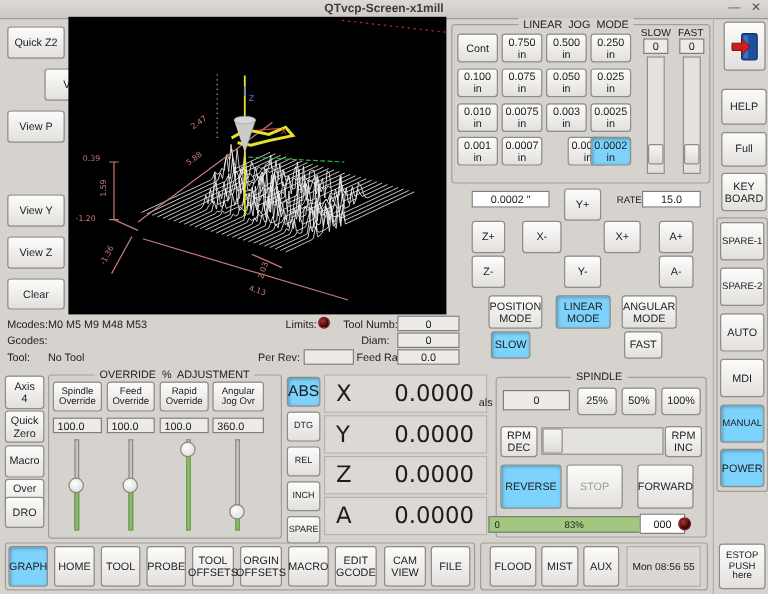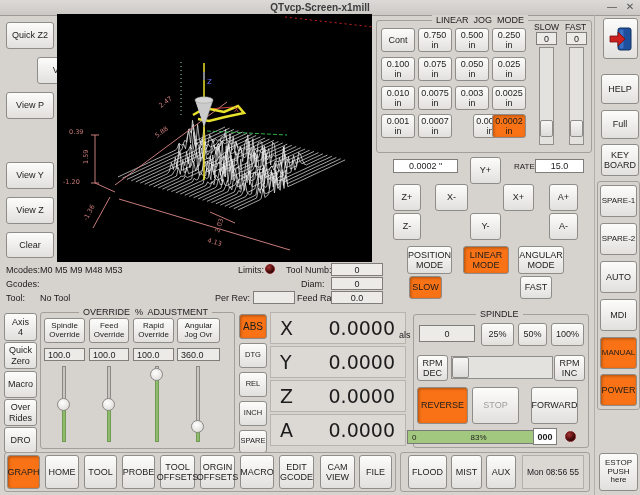--- a/index.html
+++ b/index.html
@@ -1,21 +1,21 @@
 <!DOCTYPE html>
 <html><head>
 <meta charset="utf-8">
 <style>
   html,body{margin:0;padding:0;}
   .win{position:relative;width:640px;height:495px;background:#d6d2ce;font-family:"Liberation Sans",sans-serif;overflow:hidden;color:#1c1c1c;}
   .titlebar{position:absolute;left:0;top:0;width:640px;height:15px;background:linear-gradient(#dcdad7,#ccc9c5);border-bottom:1px solid #9d9a96;}
   .title{position:absolute;left:0;right:0;text-align:center;font-size:10px;font-weight:bold;color:#3c3c3c;line-height:15px;}
   .winbtn{position:absolute;top:0;width:12px;height:14px;font-size:10px;color:#555;text-align:center;line-height:14px;}
   .btn{position:absolute;display:flex;align-items:center;justify-content:center;text-align:center;white-space:pre-line;background:linear-gradient(180deg,#fcfcfb,#e2e0dd);border:1px solid #8f8d89;border-radius:3px;font-size:9px;line-height:1.12;box-sizing:border-box;}
-  .pressed{background:#f97316;box-shadow:inset 1px 1px 3px rgba(0,0,0,.3);}
+  .pressed{background:#7dd3fc;box-shadow:inset 1px 1px 3px rgba(0,0,0,.3);}
   .disabled{color:#a09e9a;}
   .lbl{position:absolute;font-size:9px;white-space:pre;}
   .field{position:absolute;background:#fff;border:1px solid #807e7a;box-sizing:border-box;font-size:9px;display:flex;align-items:center;justify-content:center;white-space:pre;}
   .field.gray{background:#edebe8;}
   .group{position:absolute;border:1px solid #a3a09b;border-radius:3px;box-sizing:border-box;}
   .gtitle{position:absolute;top:-6px;background:#d6d2ce;padding:0 4px;font-size:9px;white-space:pre;}
   .led{position:absolute;width:10px;height:10px;border-radius:50%;background:radial-gradient(circle at 35% 30%,#a33,#3a0606 65%,#1d0202);border:1px solid #802020;box-sizing:border-box;}
   .graph{position:absolute;left:57px;top:14px;width:315px;height:248px;background:#000;}
   .dro-row{position:absolute;background:#dcd9d5;border:1px solid #b7b4b0;box-sizing:border-box;display:flex;align-items:center;font-family:"DejaVu Sans",sans-serif;}
   .dro-letter{font-size:19px;margin-left:9px;}
@@ -183,21 +183,21 @@
   <div class="btn pressed" style="left:409px;top:276px;width:33px;height:23px;">SLOW</div>
   <div class="btn" style="left:520px;top:276px;width:32px;height:23px;">FAST</div>
 
   <div class="btn" style="left:4px;top:313px;width:33px;height:28px;">Axis
 4</div>
   <div class="btn" style="left:4px;top:342px;width:33px;height:27px;">Quick
 Zero</div>
   <div class="btn" style="left:4px;top:371px;width:33px;height:27px;">Macro</div>
   <div class="btn" style="left:4px;top:399px;width:33px;height:27px;">Over
 Rides</div>
-  <div class="btn" style="left:4px;top:427px;width:33px;height:26px;">DRO</div>
+  <div class="btn" style="left:4px;top:414px;width:33px;height:26px;">DRO</div>
 
   <div class="group" style="left:40px;top:312px;width:195px;height:137px;">
     <span class="gtitle" style="left:38px;">OVERRIDE  %  ADJUSTMENT</span>
   </div>
   <div class="btn" style="left:44px;top:318px;width:41px;height:25px;font-size:8px;">Spindle
 Override</div>
   <div class="btn" style="left:89px;top:318px;width:40px;height:25px;font-size:8px;">Feed
 Override</div>
   <div class="btn" style="left:133px;top:318px;width:41px;height:25px;font-size:8px;">Rapid
 Override</div>
@@ -221,21 +221,21 @@
       <div class="vtrack"></div>
       <div class="vfill" style="height: 68.11px;"></div>
       <div class="vhandle" style="bottom: 61.11px;"></div>
     </div>
   <div class="vslider" style="left:191px;top:366px;height:76px;">
       <div class="vtrack"></div>
       <div class="vfill" style="height: 15.82px;"></div>
       <div class="vhandle" style="bottom: 8.82px;"></div>
     </div>
 
-  <div class="btn pressed" style="left:239px;top:314px;width:28px;height:25px;font-size:10px;">ABS</div>
+  <div class="btn pressed" style="left:239px;top:314px;width:28px;height:25px;font-size:13px;">ABS</div>
   <div class="btn" style="left:239px;top:343px;width:28px;height:25px;font-size:7.5px;">DTG</div>
   <div class="btn" style="left:239px;top:372px;width:28px;height:25px;font-size:7.5px;">REL</div>
   <div class="btn" style="left:239px;top:401px;width:28px;height:25px;font-size:7.5px;">INCH</div>
   <div class="btn" style="left:239px;top:430px;width:28px;height:23px;font-size:7.5px;">SPARE</div>
 
   <div class="dro-row" style="left:270px;top:312px;width:136px;height:32px;">
       <span class="dro-letter">X</span>
       <span class="dro-val">0.0000</span>
     </div>
   <div class="dro-row" style="left:270px;top:346px;width:136px;height:32px;">
@@ -268,21 +268,21 @@
 INC</div>
 
   <div class="btn pressed" style="left:417px;top:387px;width:51px;height:37px;">REVERSE</div>
   <div class="btn" style="left:531px;top:387px;width:47px;height:37px;">FORWARD</div>
   <div class="btn disabled" style="left:472px;top:387px;width:47px;height:37px;">STOP</div>
 
   <div class="bar" style="left:407px;top:430px;width:127px;height:14px;">
     <span class="bl">0</span>
     <span class="bc">83%</span>
   </div>
-  <div class="field" style="left:533px;top:428px;width:24px;height:17px;font-weight:bold;">000</div>
+  <div class="field" style="left:533px;top:428px;width:38px;height:17px;">000</div>
   <div class="led" style="left:565px;top:431px;width:11px;height:11px;"></div>
 
   <div class="group" style="left:4px;top:452px;width:392px;height:40px;"></div>
   <div class="btn pressed" style="left:7px;top:455px;width:33px;height:34px;">GRAPH</div>
   <div class="btn" style="left:45px;top:455px;width:34px;height:34px;">HOME</div>
   <div class="btn" style="left:84px;top:455px;width:33px;height:34px;">TOOL</div>
   <div class="btn" style="left:122px;top:455px;width:33px;height:34px;">PROBE</div>
   <div class="btn" style="left:160px;top:455px;width:35px;height:34px;">TOOL
 OFFSETS</div>
   <div class="btn" style="left:200px;top:455px;width:35px;height:34px;">ORGIN

